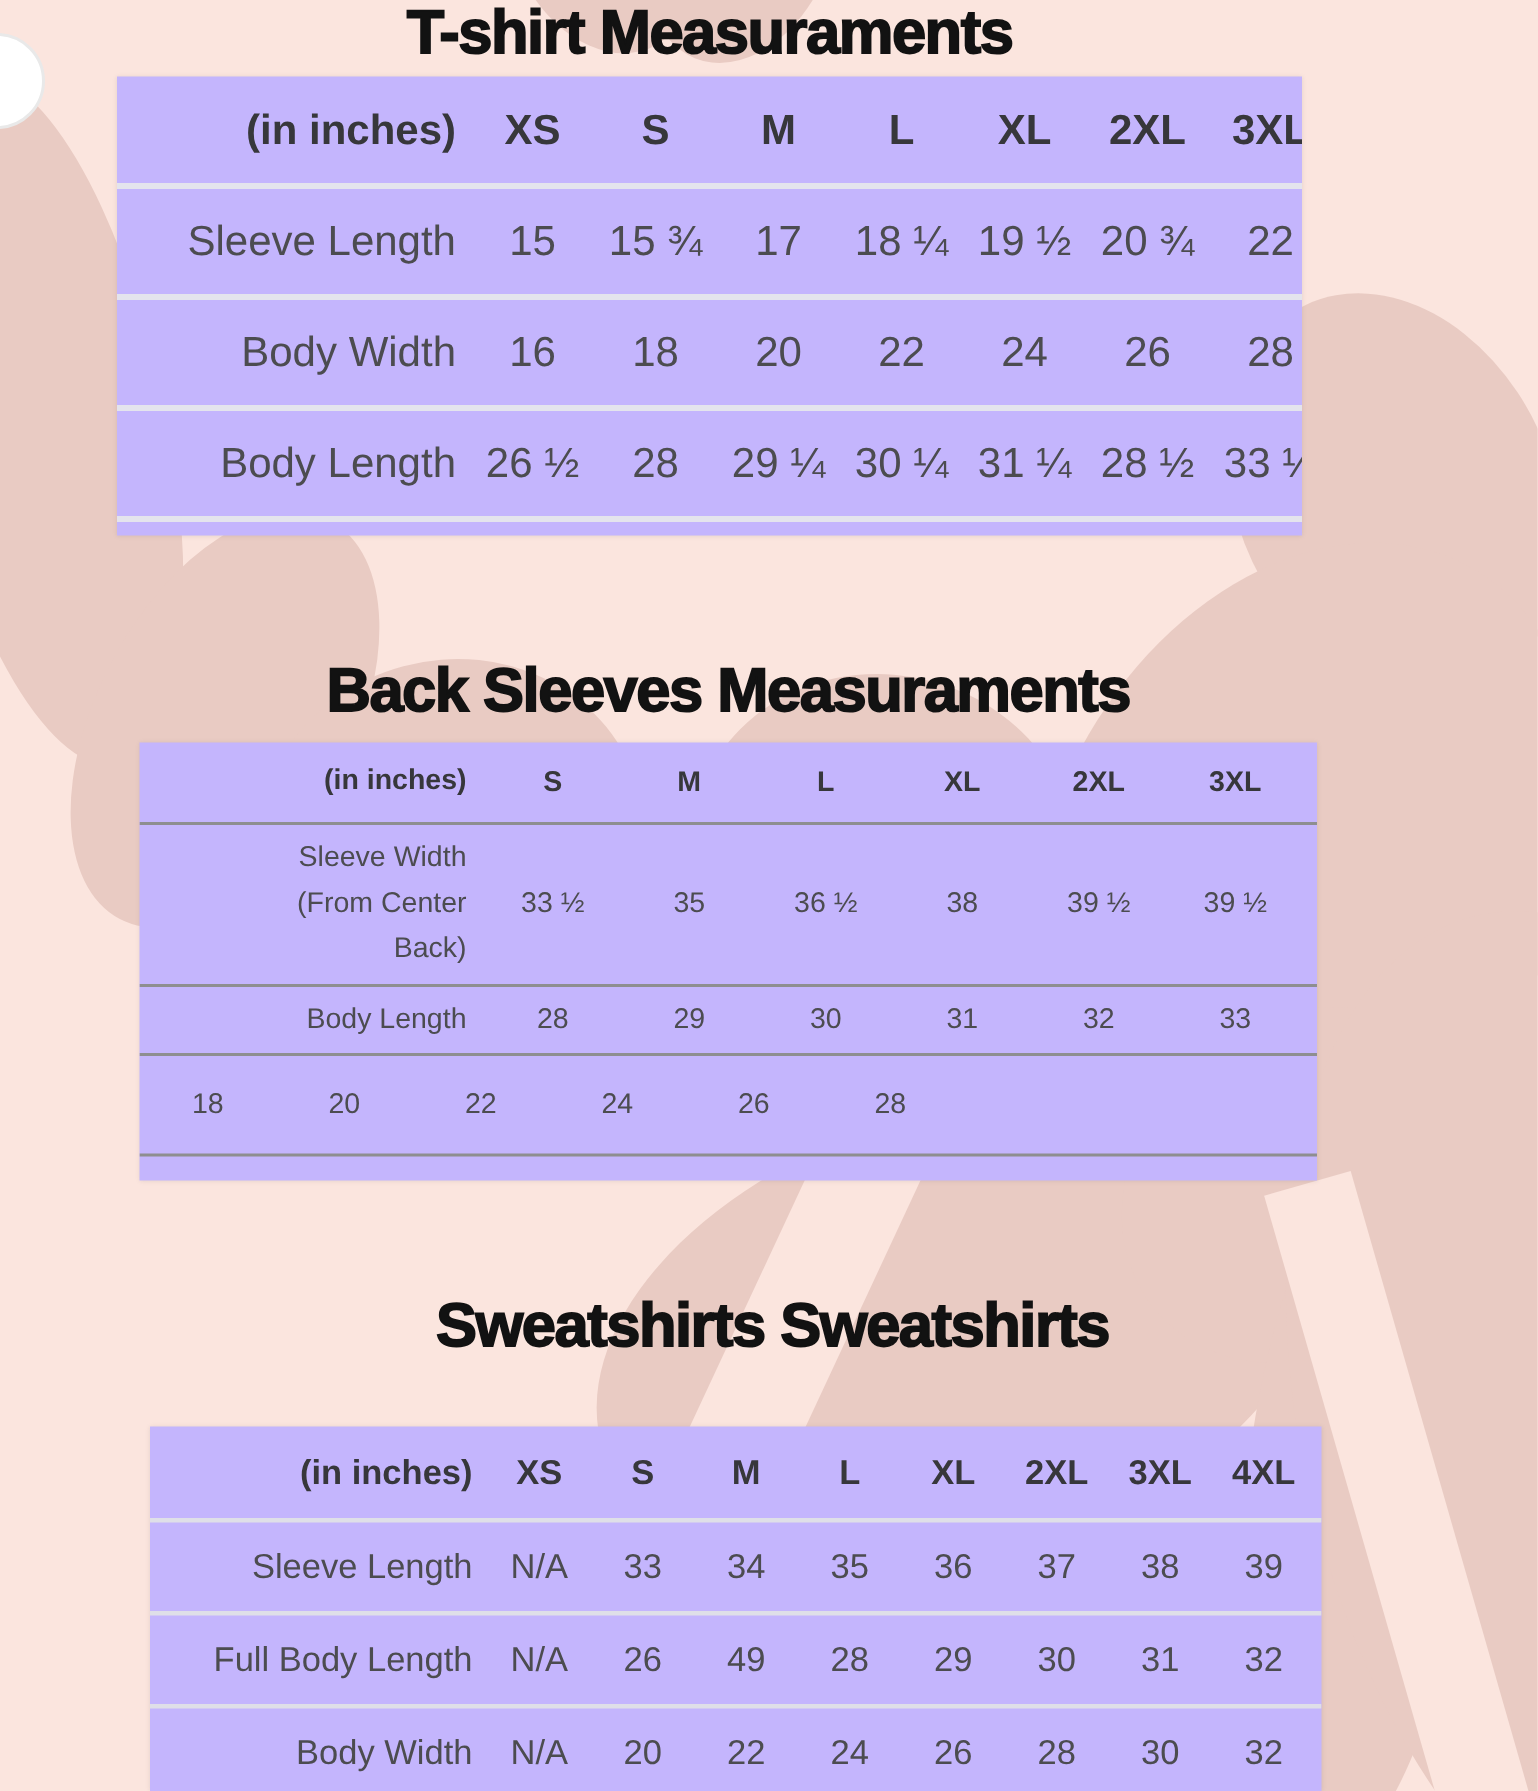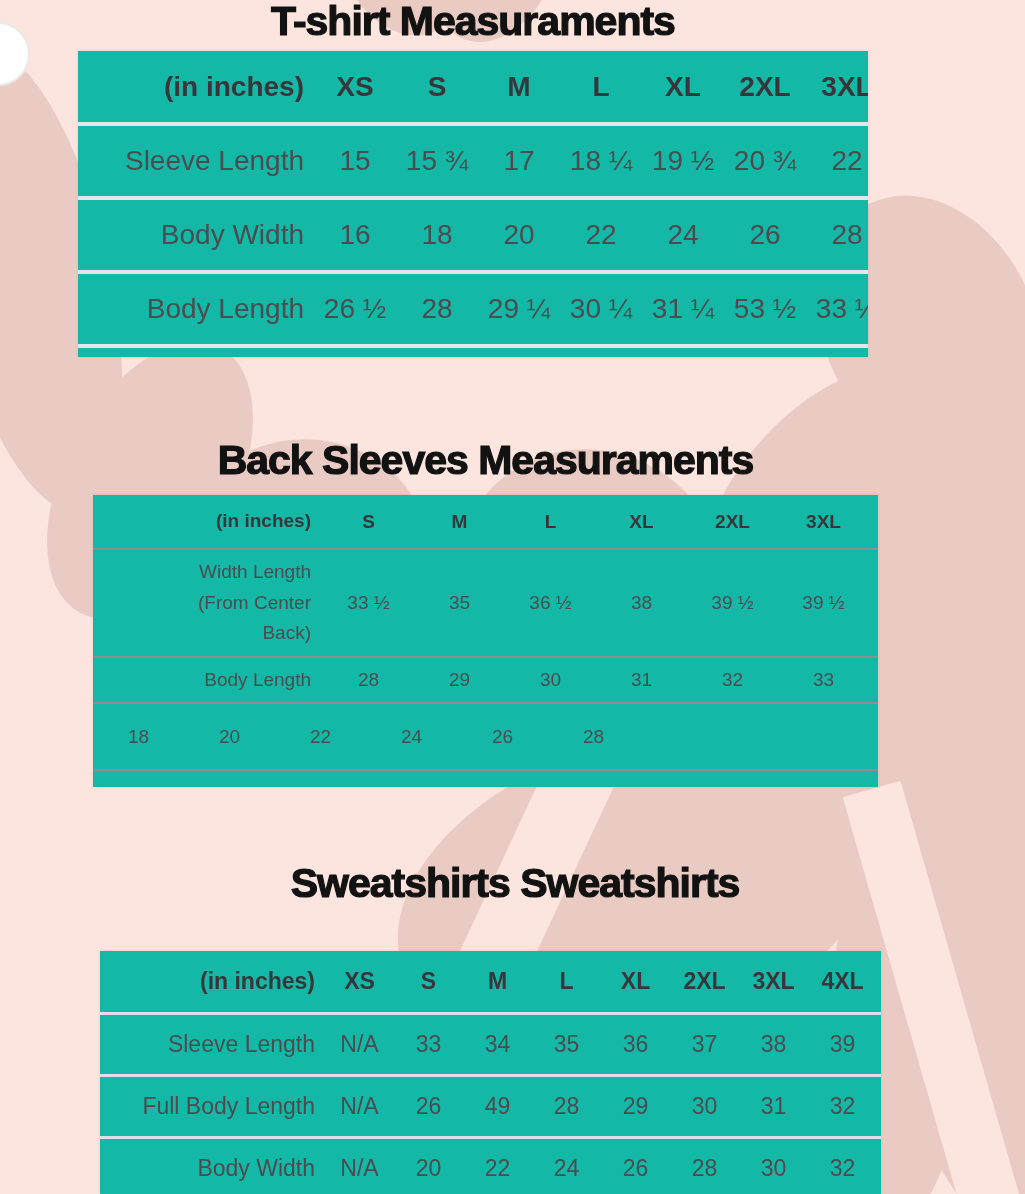--- a/index.html
+++ b/index.html
@@ -20,21 +20,21 @@
   .chart-title{
     position:absolute;z-index:5;text-align:center;
     font-size:41px;font-weight:700;letter-spacing:-1px;color:#121212;
     -webkit-text-stroke:1.2px #121212;
   }
   #title-tshirt{left:78px;top:-2px;width:790px;}
   #title-longsleeves{left:93px;top:437px;width:785px;}
   #title-sweatshirts{left:120px;top:860px;width:790px;}
   
   .panel{
-    position:absolute;background:#14b8a6;z-index:4;overflow:hidden;
+    position:absolute;background:#c4b5fd;z-index:4;overflow:hidden;
     box-shadow:0 0 3px rgba(120,110,110,.18);
   }
   #panel-tshirt{left:78px;top:51px;width:790px;height:306px;}
   #panel-longsleeves{left:93px;top:495px;width:785px;height:292px;}
   #panel-sweatshirts{left:100px;top:951px;width:781px;height:243px;}
   
   .t-row{display:flex;align-items:center;}
   .lbl{text-align:right;color:#4c4c50;}
   .val{text-align:center;color:#4c4c50;}
   .head .lbl,.head .val{font-weight:700;color:#37373b;}
@@ -114,39 +114,39 @@
       <div class="val">26</div>
       <div class="val">28</div>
     </div>
     <div class="t-row">
       <div class="lbl">Body Length</div>
       <div class="val">26 ½</div>
       <div class="val">28</div>
       <div class="val">29 ¼</div>
       <div class="val">30 ¼</div>
       <div class="val">31 ¼</div>
-      <div class="val">53 ½</div>
+      <div class="val">28 ½</div>
       <div class="val">33 ½</div>
     </div>
   </div>
 
   <div class="chart-title" id="title-longsleeves">Back Sleeves Measuraments</div>
 
   <div class="panel t2" id="panel-longsleeves">
     <div class="t-row head">
       <div class="lbl">(in inches)</div>
       <div class="val">S</div>
       <div class="val">M</div>
       <div class="val">L</div>
       <div class="val">XL</div>
       <div class="val">2XL</div>
       <div class="val">3XL</div>
     </div>
     <div class="t-row r0">
-      <div class="lbl"><span>Width Length (From Center Back)</span></div>
+      <div class="lbl"><span>Sleeve Width (From Center Back)</span></div>
       <div class="val">33 ½</div>
       <div class="val">35</div>
       <div class="val">36 ½</div>
       <div class="val">38</div>
       <div class="val">39 ½</div>
       <div class="val">39 ½</div>
     </div>
     <div class="t-row r1">
       <div class="lbl"><span>Body Length</span></div>
       <div class="val">28</div>

